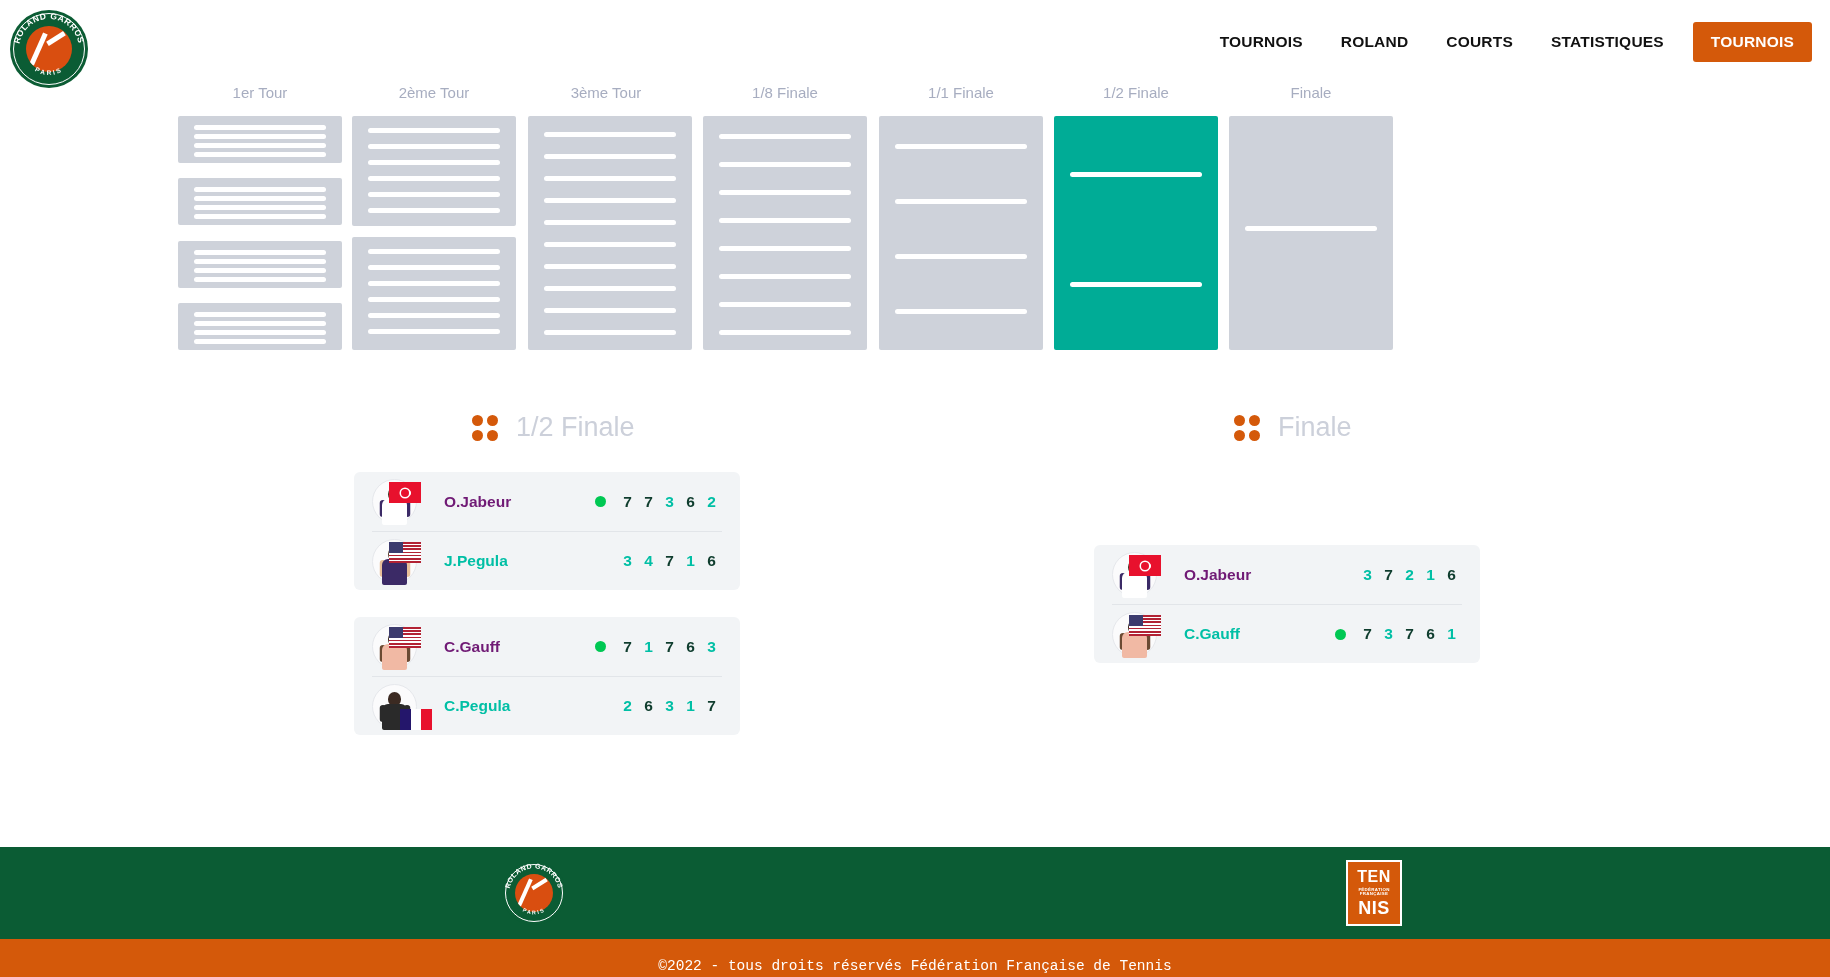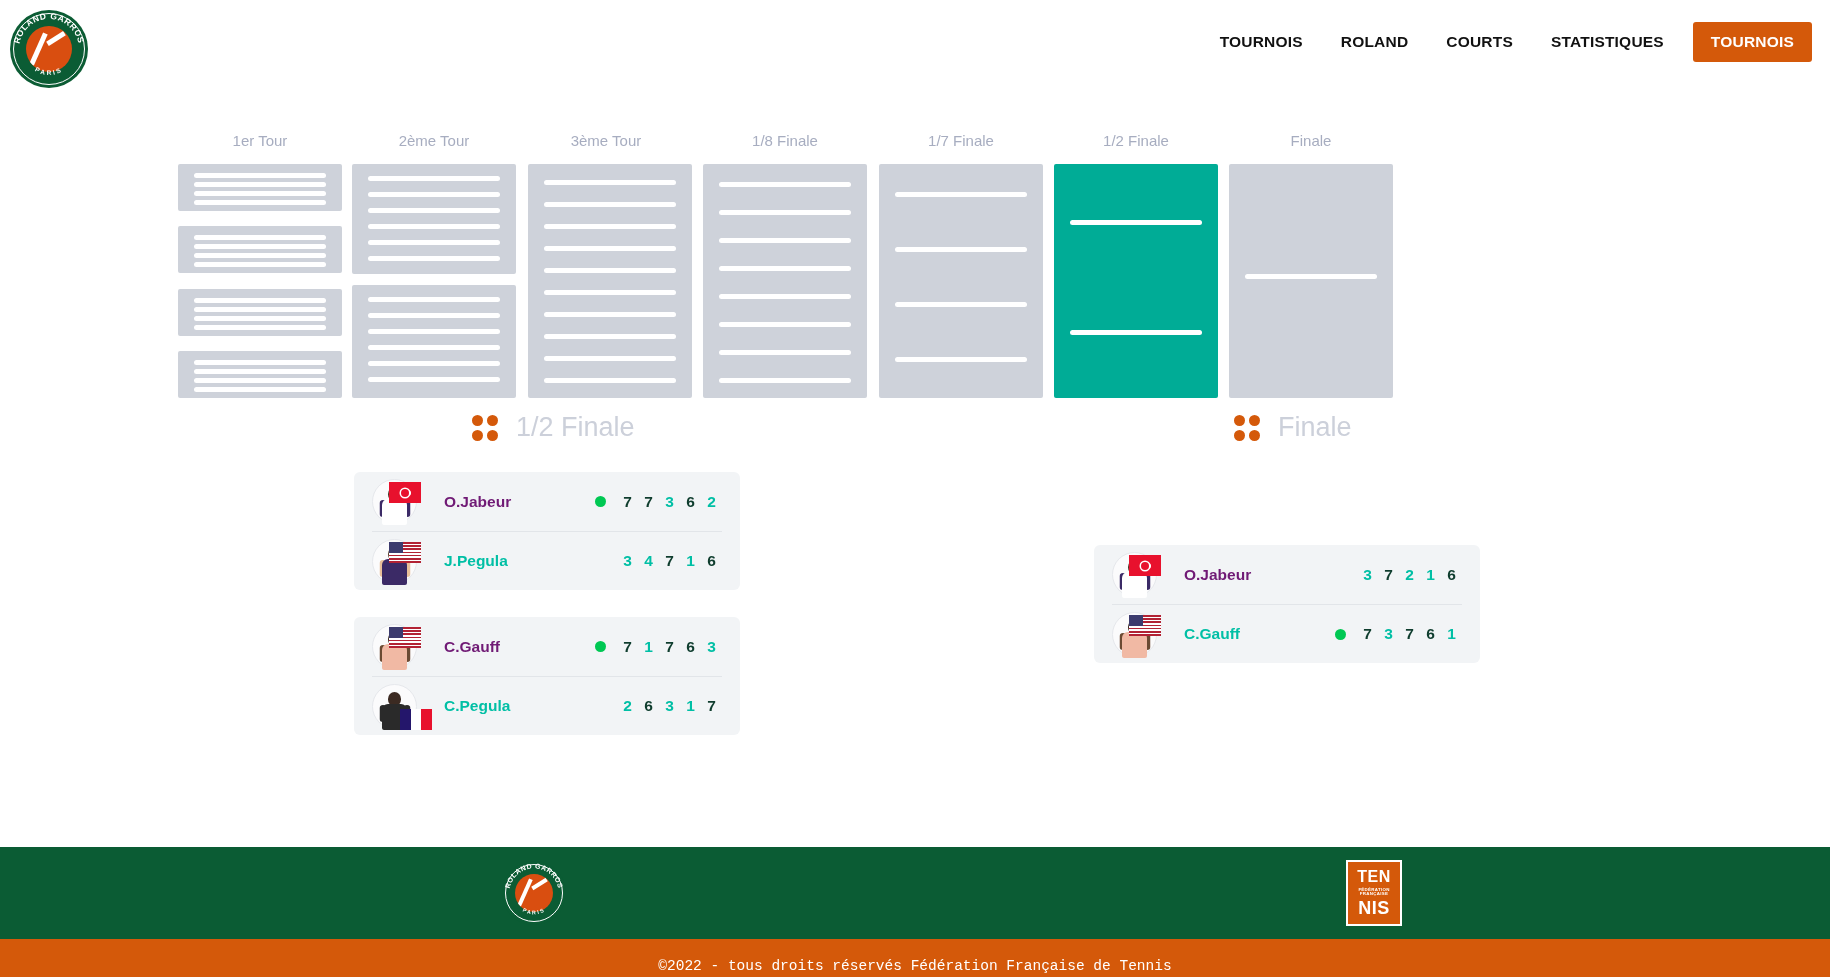--- a/index.html
+++ b/index.html
@@ -63,21 +63,21 @@
   .nav-login {
     background: #d4590a; color: #ffffff;
     font-size: 15.5px; font-weight: bold; letter-spacing: .2px;
     padding: 11px 18px; border-radius: 3px; margin-left: 10px;
     cursor: pointer; white-space: nowrap;
   }
 
   
   .bracket {
     position: absolute; left: 0; top: 84px;
-    width: 1830px; height: 290px; margin-top: 48px;
+    width: 1830px; height: 290px;
   }
   .col-head {
     position: absolute; top: 0;
     text-align: center; font-size: 15px; color: #a7adc0;
     font-weight: 400;
   }
   .sk-block {
     position: absolute;
     background: #ced2da; border-radius: 2px;
   }
@@ -273,21 +273,21 @@
     <div class="nav-login">TOURNOIS</div>
   </div>
 </div>
 
 <div class="bracket">
 
   <div class="col-head" style="left:178px;width:164px;">1er Tour</div>
   <div class="col-head" style="left:352px;width:164px;">2ème Tour</div>
   <div class="col-head" style="left:524px;width:164px;">3ème Tour</div>
   <div class="col-head" style="left:703px;width:164px;">1/8 Finale</div>
-  <div class="col-head" style="left:879px;width:164px;">1/7 Finale</div>
+  <div class="col-head" style="left:879px;width:164px;">1/1 Finale</div>
   <div class="col-head" style="left:1054px;width:164px;">1/2 Finale</div>
   <div class="col-head" style="left:1229px;width:164px;">Finale</div>
 
   <div class="sk-block" style="left:178px;top:32px;width:164px;height:47px;">
     <div class="sk-line" style="left:16px;top:9px;width:132px;"></div>
     <div class="sk-line" style="left:16px;top:18px;width:132px;"></div>
     <div class="sk-line" style="left:16px;top:27px;width:132px;"></div>
     <div class="sk-line" style="left:16px;top:36px;width:132px;"></div>
   </div>
   <div class="sk-block" style="left:178px;top:94px;width:164px;height:47px;">

